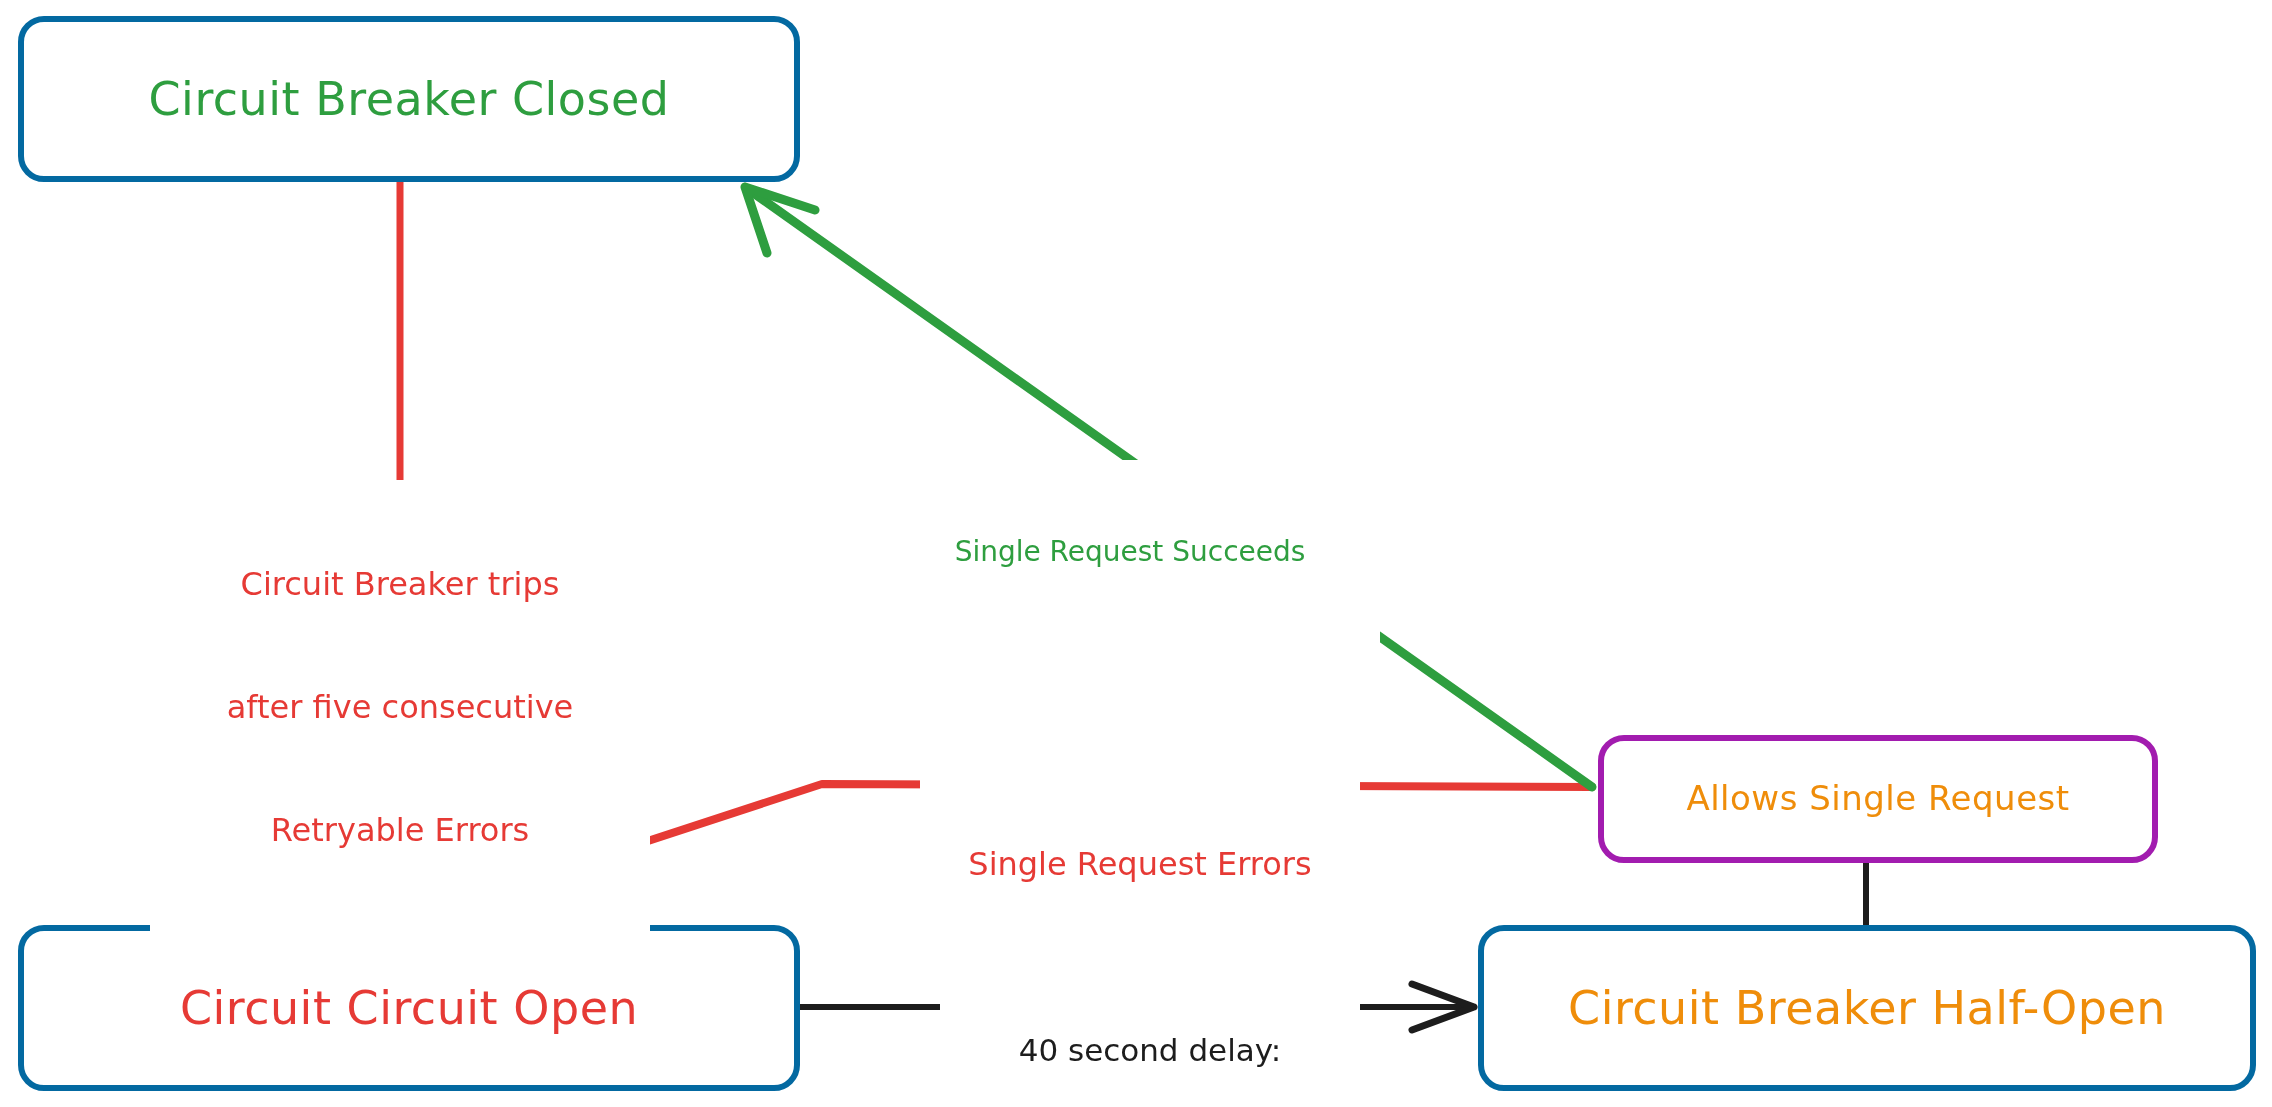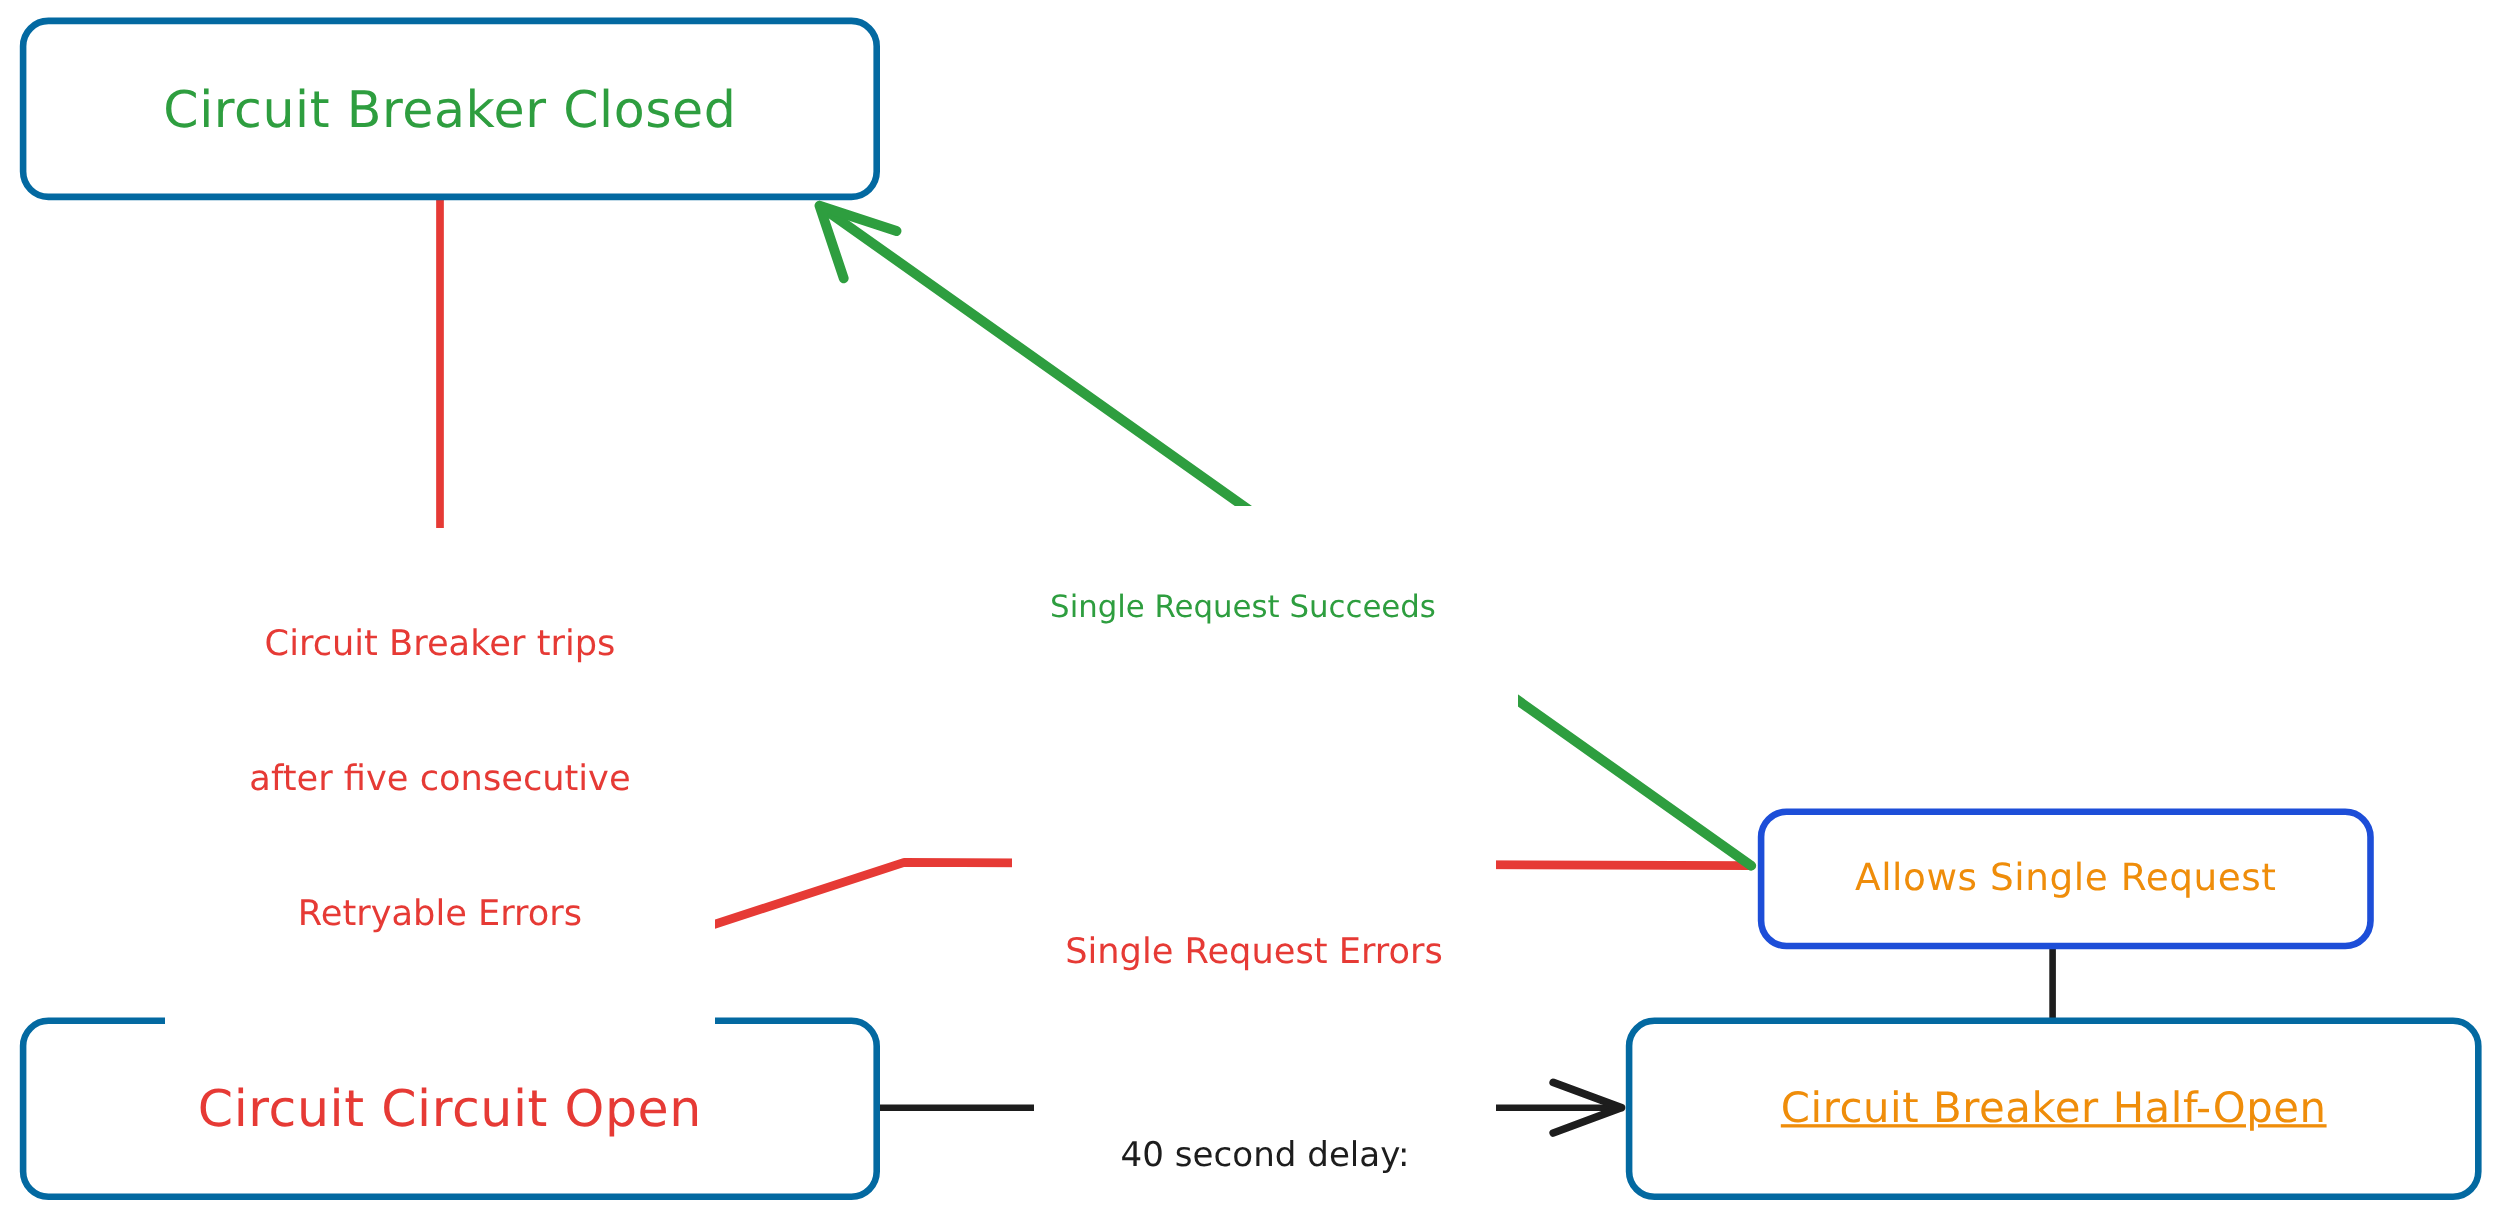--- a/index.html
+++ b/index.html
@@ -32,41 +32,41 @@
     align-items: center;
     justify-content: center;
     background: #ffffff;
     border-radius: 26px;
     text-align: center;
   }
   .node-black {
     border: 6px solid #0369a1;
   }
   .node-orange {
-    border: 6px solid #1d4ed8;
+    border: 6px solid #a21caf;
   }
   .node-label {
     font-family: "DejaVu Sans", sans-serif;
     font-weight: 400;
     letter-spacing: 0.5px;
     line-height: 1.15;
     white-space: nowrap;
   }
   .lbl-green { color: #2e9e3f; }
   .lbl-red   { color: #e63a35; }
   .lbl-orange{ color: #ef8d0a; }
 
   #node-closed      { left: 18px;   top: 16px;  width: 782px; height: 166px; }
   #node-open        { left: 18px;   top: 925px; width: 782px; height: 166px; }
   #node-allows      { left: 1598px; top: 735px; width: 560px; height: 128px; }
   #node-halfopen    { left: 1478px; top: 925px; width: 778px; height: 166px; }
 
   #node-closed   .node-label { font-size: 46px; }
   #node-open     .node-label { font-size: 46px; }
-  #node-halfopen .node-label { font-size: 38px; text-decoration: underline; }
+  #node-halfopen .node-label { font-size: 46px; }
   #node-allows   .node-label { font-size: 34px; }
 
   .edge-label {
     position: absolute;
     font-family: "DejaVu Sans", sans-serif;
     line-height: 1.28;
     text-align: center;
     white-space: pre;
     background: #ffffff;
     padding: 2px 10px;

